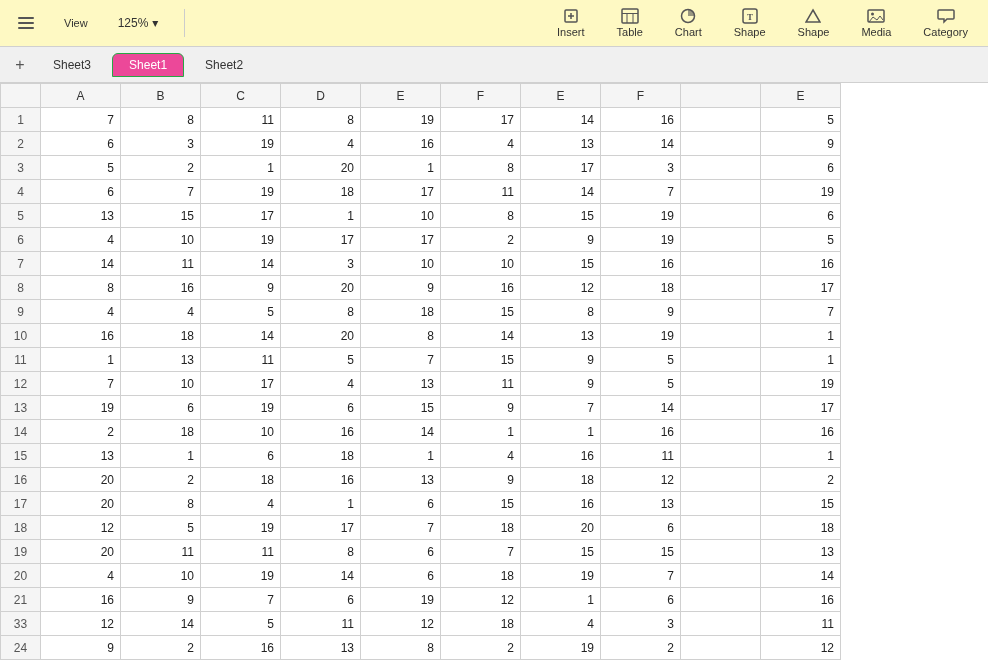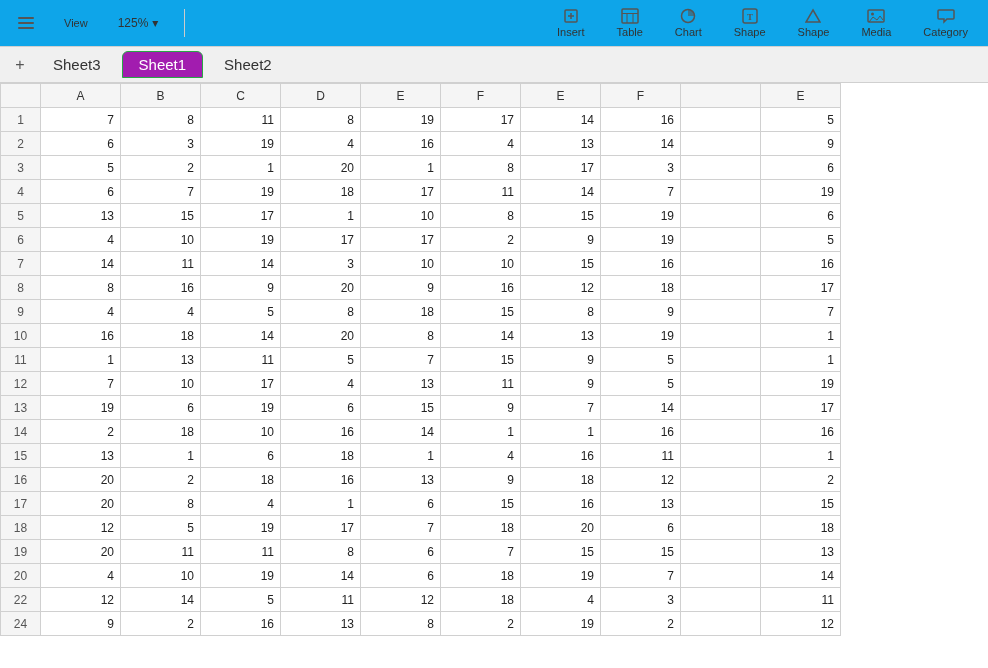--- a/index.html
+++ b/index.html
@@ -3,21 +3,21 @@
   <meta charset="utf-8">
   <style>
     * { margin: 0; padding: 0; box-sizing: border-box; }
     body { font-family: -apple-system, BlinkMacSystemFont, 'Helvetica Neue', Arial, sans-serif; background: #f0f0f0; width: 988px; height: 668px; overflow: hidden; }
 
     
     .toolbar {
       display: flex;
       align-items: center;
       height: 47px;
-      background: #0ea5e9;
+      background: #fef9c3;
       border-bottom: 1px solid #d0d0d0;
       padding: 0 12px;
       gap: 0;
     }
     .toolbar-left {
       display: flex;
       align-items: center;
       gap: 16px;
       flex: 1;
     }
@@ -87,28 +87,28 @@
       cursor: pointer;
       border-radius: 4px;
       border: none;
       background: transparent;
       font-size: 16px;
       color: #555;
     }
     .sheet-tab {
       padding: 4px 16px;
       border-radius: 6px 6px 0 0;
-      font-size: 15px;
+      font-size: 12px;
       cursor: pointer;
       border: 1px solid transparent;
       background: transparent;
       color: #333;
     }
     .sheet-tab.active {
-      background: #a21caf;
+      background: #ec4899;
       color: white;
       border-color: #28a745;
     }
 
     
     .spreadsheet-container {
       overflow: auto;
       height: calc(668px - 47px - 36px);
       background: white;
     }
@@ -525,21 +525,34 @@
           <td>19</td>
           <td>14</td>
           <td>6</td>
           <td>18</td>
           <td>19</td>
           <td>7</td>
           <td></td>
           <td>14</td>
         </tr>
         <tr>
-          <td class="row-num">22</td>
+          <td class="row-num">21</td>
+          <td>16</td>
+          <td>9</td>
+          <td>7</td>
+          <td>6</td>
+          <td>19</td>
+          <td>12</td>
+          <td>1</td>
+          <td>6</td>
+          <td></td>
+          <td>16</td>
+        </tr>
+        <tr>
+          <td class="row-num">33</td>
           <td>12</td>
           <td>14</td>
           <td>5</td>
           <td>11</td>
           <td>12</td>
           <td>18</td>
           <td>4</td>
           <td>3</td>
           <td></td>
           <td>11</td>

